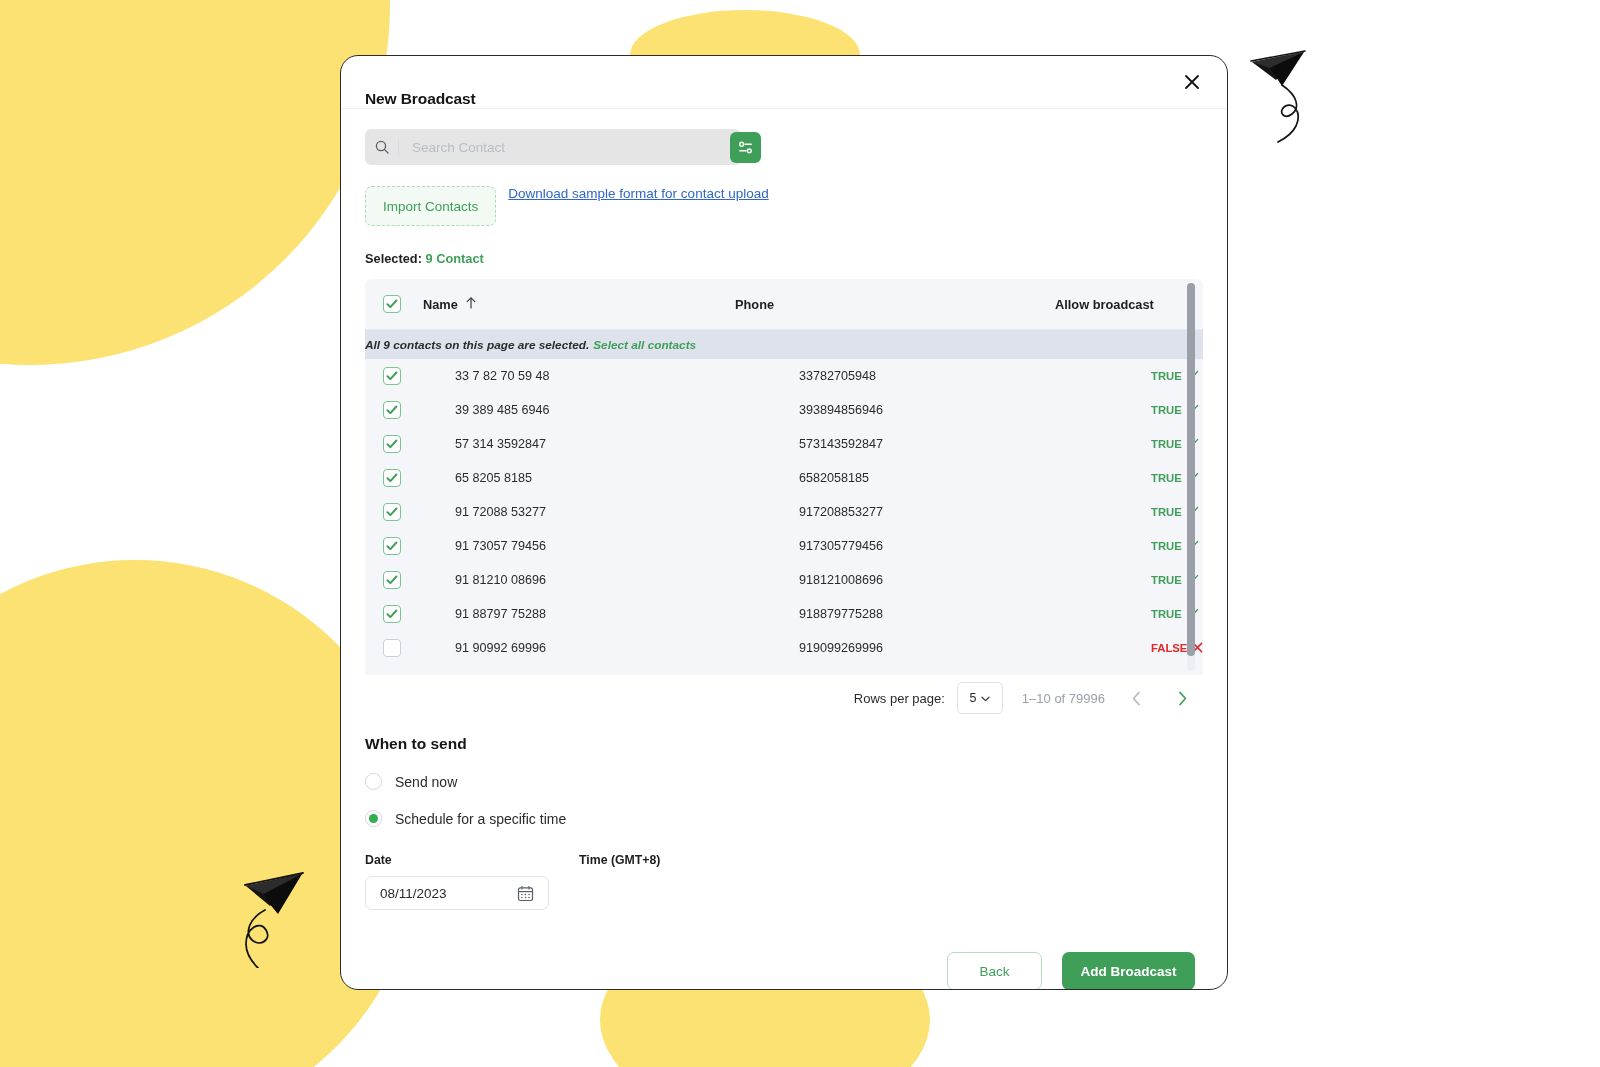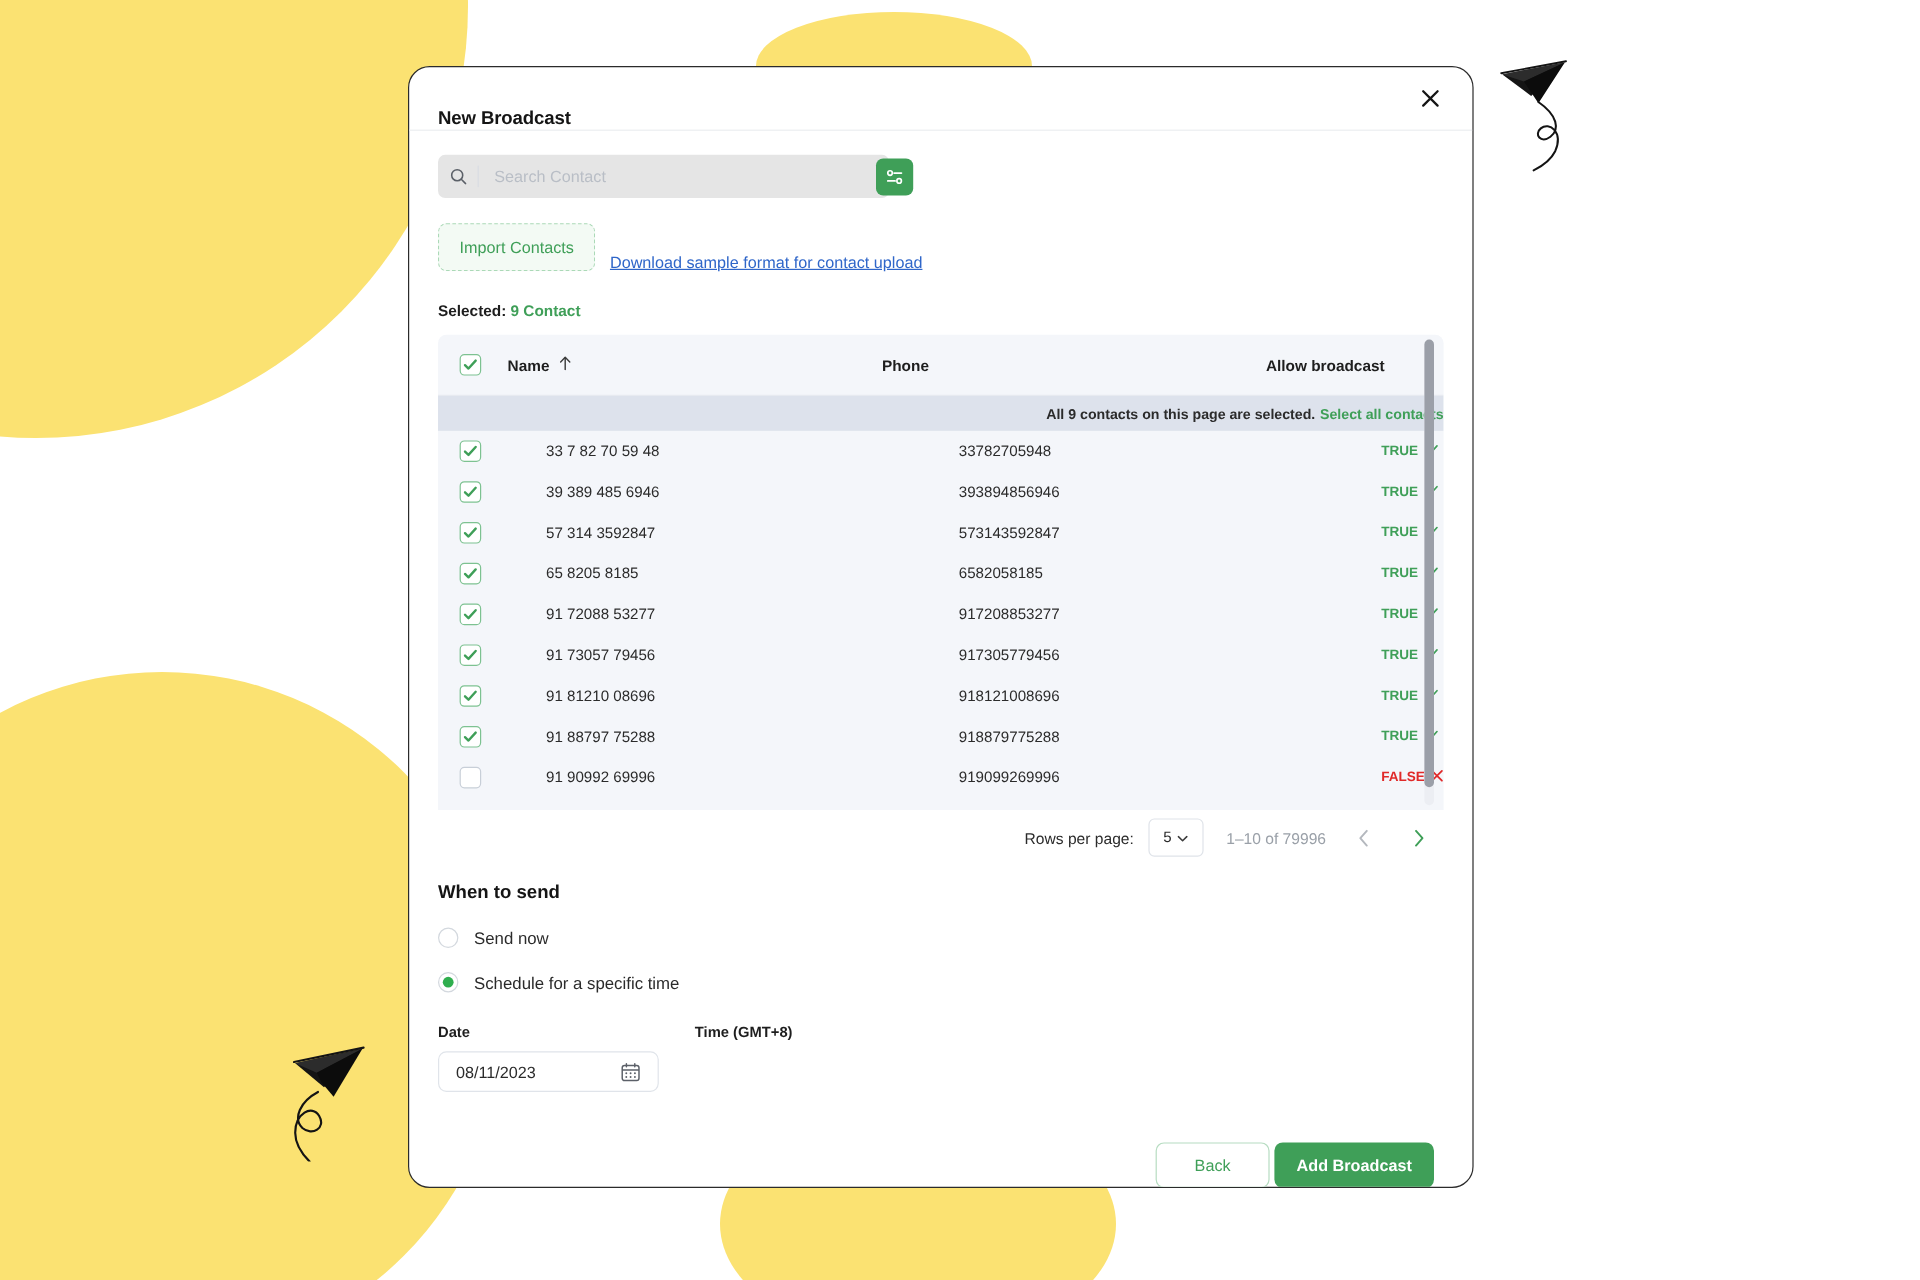--- a/index.html
+++ b/index.html
@@ -159,21 +159,21 @@
     align-items: center;
     justify-content: center;
     cursor: pointer;
     padding: 0;
   }
 
   
   #import-row {
     margin-top: 21px;
     display: flex;
-    align-items: flex-end;
+    align-items: flex-start;
   }
   #import-contacts-btn {
     height: 40px;
     padding: 0 17px;
     background: #f3faf4;
     border: 1.5px dashed #abd9b7;
     border-radius: 7px;
     color: #3f9f58;
     font-family: "Liberation Sans", sans-serif;
     font-size: 13.5px;
@@ -237,24 +237,25 @@
     font-weight: bold;
     color: #1e1e1e;
   }
   #tbl-head .col-name { display: flex; align-items: center; gap: 7px; }
 
   #banner-row {
     height: 29px;
     background: #dde2ec;
     display: flex;
     align-items: center;
-    justify-content: flex-end;
+    justify-content: flex-start;
     font-size: 11.8px;
     font-weight: bold;
     color: #2b2b2b;
+    font-style: italic;
   }
   #banner-select-all {
     color: #3f9f58;
     margin-left: 4px;
     cursor: pointer;
     font-weight: bold;
   }
 
   .data-row { height: 34px; gap: 32px; }
   .data-row .col-name,
@@ -429,21 +430,21 @@
     font-size: 13.5px;
     color: #2b2b2b;
   }
   .input-box .ico { display: flex; align-items: center; cursor: pointer; }
 
   
   #modal-footer {
     margin-top: 42px;
     display: flex;
     justify-content: flex-end;
-    gap: 4px;
+    gap: 20px;
     padding-right: 8px;
   }
   #back-btn {
     width: 95px;
     height: 38px;
     border: 1px solid #b6dcc1;
     border-radius: 7px;
     background: #ffffff;
     color: #3f9f58;
     font-family: "Liberation Sans", sans-serif;

